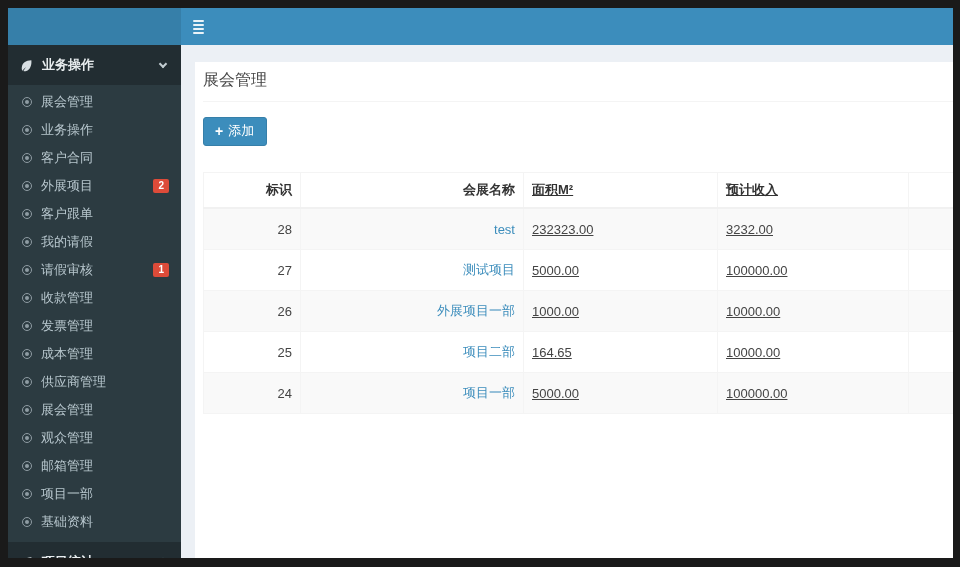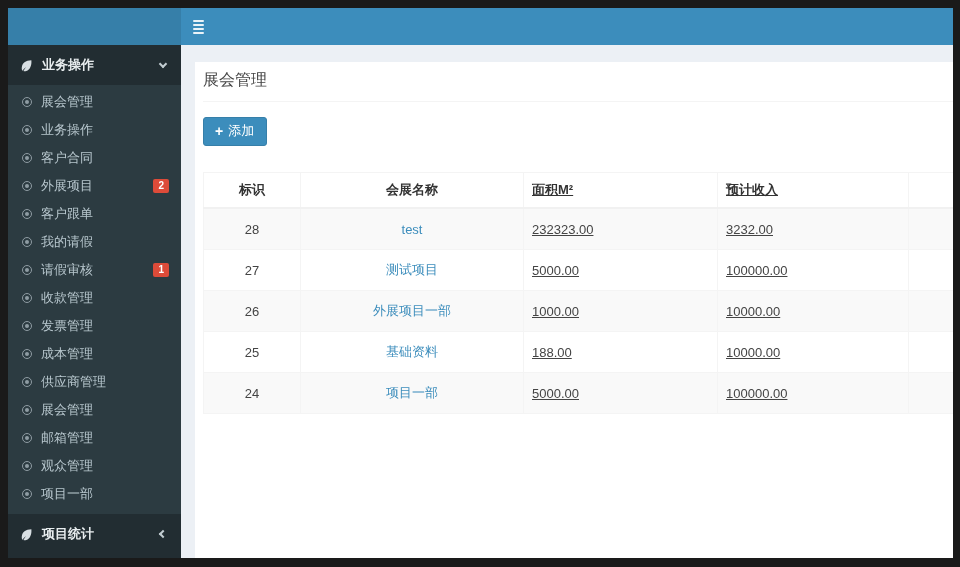--- a/index.html
+++ b/index.html
@@ -46,21 +46,21 @@
   .page-title { font-size:16px; color:#444; font-weight:normal; }
   .add-btn { margin-top:15px; display:inline-flex; align-items:center; gap:5px;
              background:#3c8dbc; border:1px solid #367fa9; color:#fff; font-size:13px;
              padding:4px 12px 5px 11px; border-radius:3px; cursor:pointer;
              font-family:inherit; }
   .plus { font-weight:bold; font-size:14px; line-height:1; }
 
   
   table { border-collapse:collapse; table-layout:fixed; width:855px; margin-top:26px;
           font-size:13px; color:#444; white-space:nowrap; }
-  th, td { border:1px solid #f4f4f4; padding:8px 8px; text-align:center; overflow:hidden; }
+  th, td { border:1px solid #f4f4f4; padding:8px 8px; text-align:right; overflow:hidden; }
   th { font-weight:bold; color:#333; border-bottom:2px solid #f1f1f1; }
   td { padding:11px 8px; }
   th:nth-child(1){ width:97px; }  th:nth-child(2){ width:223px; }
   th:nth-child(3){ width:194px; } th:nth-child(4){ width:191px; }
   th:nth-child(5){ width:150px; }
   th.right, td:nth-child(3), td:nth-child(4) { text-align:left; padding-right:12px;text-decoration:underline; }
   tbody tr:nth-child(odd) { background:#f9f9f9; }
   td a { color:#3c8dbc; text-decoration:none; cursor:pointer; }
 </style>
 </head>
@@ -160,36 +160,41 @@
   </div>
 
   <div class="subitem">
     <span class="dot-ico"></span>
     <span>展会管理</span>
 
   </div>
 
   <div class="subitem">
     <span class="dot-ico"></span>
+    <span>观众管理</span>
+
+  </div>
+
+  <div class="subitem">
+    <span class="dot-ico"></span>
     <span>邮箱管理</span>
 
   </div>
 
   <div class="subitem">
     <span class="dot-ico"></span>
-    <span>观众管理</span>
-
-  </div>
-
-  <div class="subitem">
-    <span class="dot-ico"></span>
     <span>项目一部</span>
 
   </div>
 
+  <div class="subitem">
+    <span class="dot-ico"></span>
+    <span>基础资料</span>
+
+  </div>
 </div>
   <div class="section-hdr">
     <svg class="leaf" viewBox="0 0 16 16">
       <path d="M14 1.5 C7 1.8 2.6 5 2.2 10.4 C2 12.2 2.4 13.5 3 14.4 C3.8 13 5.3 11.3 7.6 10 C5.8 11.8 4.6 13.6 4.3 14.9 C5.2 15.3 6.5 15.2 7.8 14.8 C12.4 13.2 14.6 7.8 14 1.5 Z"></path>
     </svg>
     <span>项目统计</span>
     <span class="chev left"></span>
   </div>
 
 </div>
@@ -237,22 +242,22 @@
   <tr>
     <td>26</td>
     <td><a>外展项目一部</a></td>
     <td>1000.00</td>
     <td>10000.00</td>
     <td>外展项目</td>
   </tr>
 
   <tr>
     <td>25</td>
-    <td><a>基础资料</a></td>
-    <td>188.00</td>
+    <td><a>项目二部</a></td>
+    <td>164.65</td>
     <td>10000.00</td>
     <td>内展项目</td>
   </tr>
 
   <tr>
     <td>24</td>
     <td><a>项目一部</a></td>
     <td>5000.00</td>
     <td>100000.00</td>
     <td>内展项目</td>

